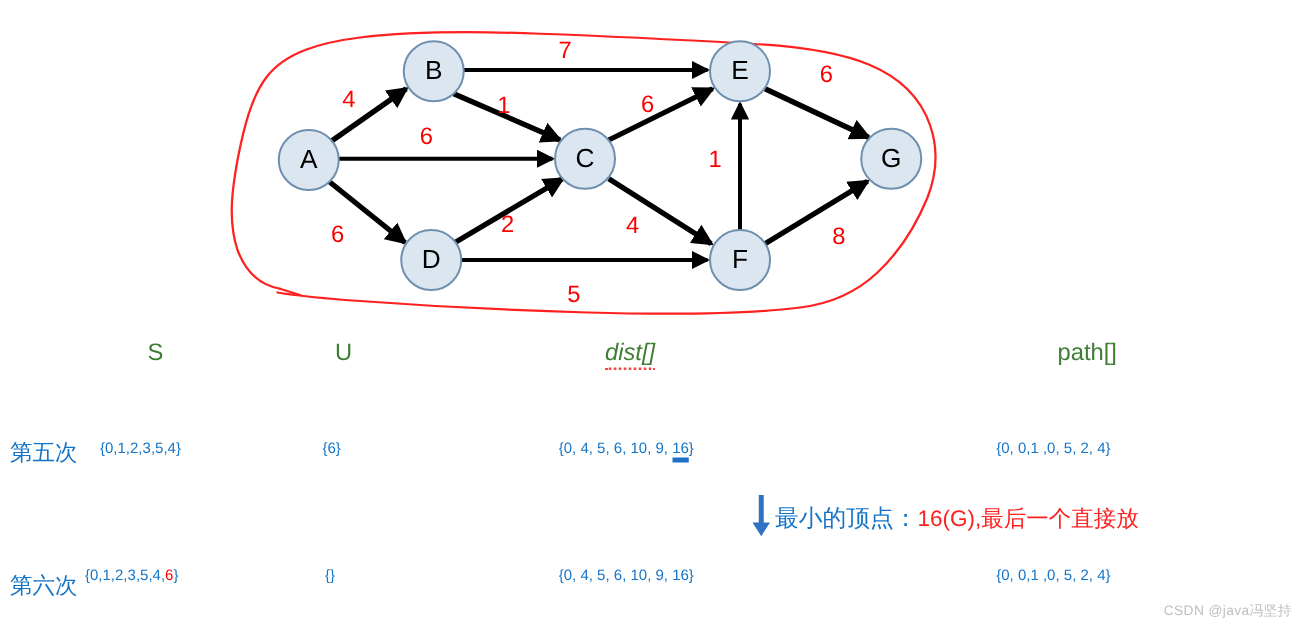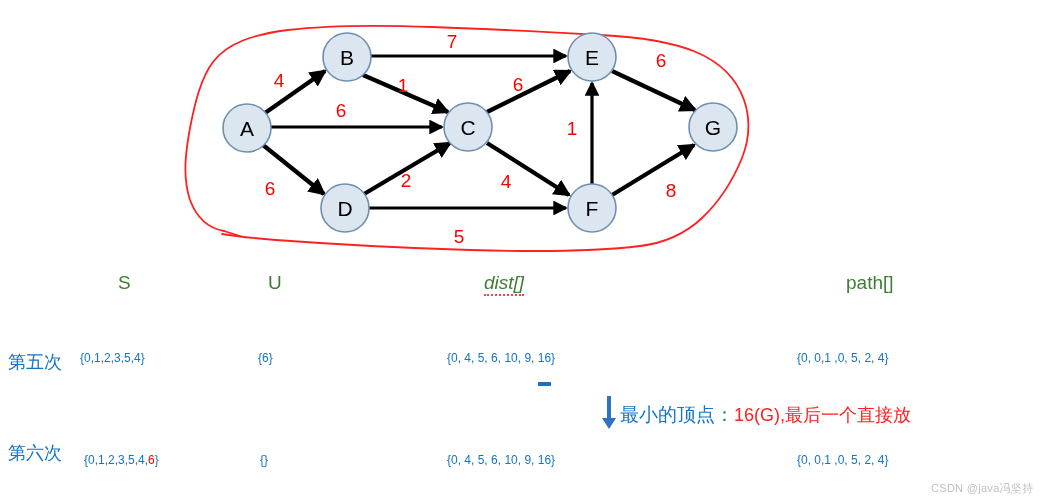--- a/index.html
+++ b/index.html
@@ -77,21 +77,21 @@
     white-space: nowrap;
   }
   .row-text.cn {
     font-size: 18px;
   }
   .red-in {
     color: #ff0000;
   }
   .ul16 {
     border-bottom: 4px solid #1f6fc4;
-    padding-bottom: 17px;
+    padding-bottom: 1px;
   }
   .note-blue {
     position: absolute;
     color: #1374c8;
     font-size: 19px;
     white-space: nowrap;
   }
   .note-red {
     color: #ff2020;
     font-size: 18px;
@@ -223,21 +223,21 @@
 
 <div class="down-arrow" style="left:600px; top:396px;">
   <svg width="18" height="34" viewBox="0 0 18 34" xmlns="http://www.w3.org/2000/svg">
     <path d="M 7 0 L 11 0 L 11 22 L 16 22 L 9 33 L 2 22 L 7 22 Z" fill="#2f72c4"></path>
   </svg>
 </div>
 <div class="note-blue" style="left:620px; top:402px;text-align:right;">
   <span>最小的顶点：</span><span class="note-red">16(G),最后一个直接放</span>
 </div>
 
-<div class="row-text cn" style="left:8px; top:441px;">第六次</div>
-<div class="row-text" style="left:84px; top:453px;">
+<div class="row-text cn" style="left:8px; top:456px;">第六次</div>
+<div class="row-text" style="left:68px; top:453px;">
   <span>{0,1,2,3,5,4,</span><span class="red-in">6</span><span>}</span>
 </div>
 <div class="row-text" style="left:260px; top:453px;">{}</div>
 <div class="row-text" style="left:447px; top:453px;">{0, 4, 5, 6, 10, 9, 16}</div>
 <div class="row-text" style="left:797px; top:453px;">{0, 0,1 ,0, 5, 2, 4}</div>
 
 <div class="watermark" style="left:931px; top:481px;">CSDN @java冯坚持</div>
 
 </body></html>

